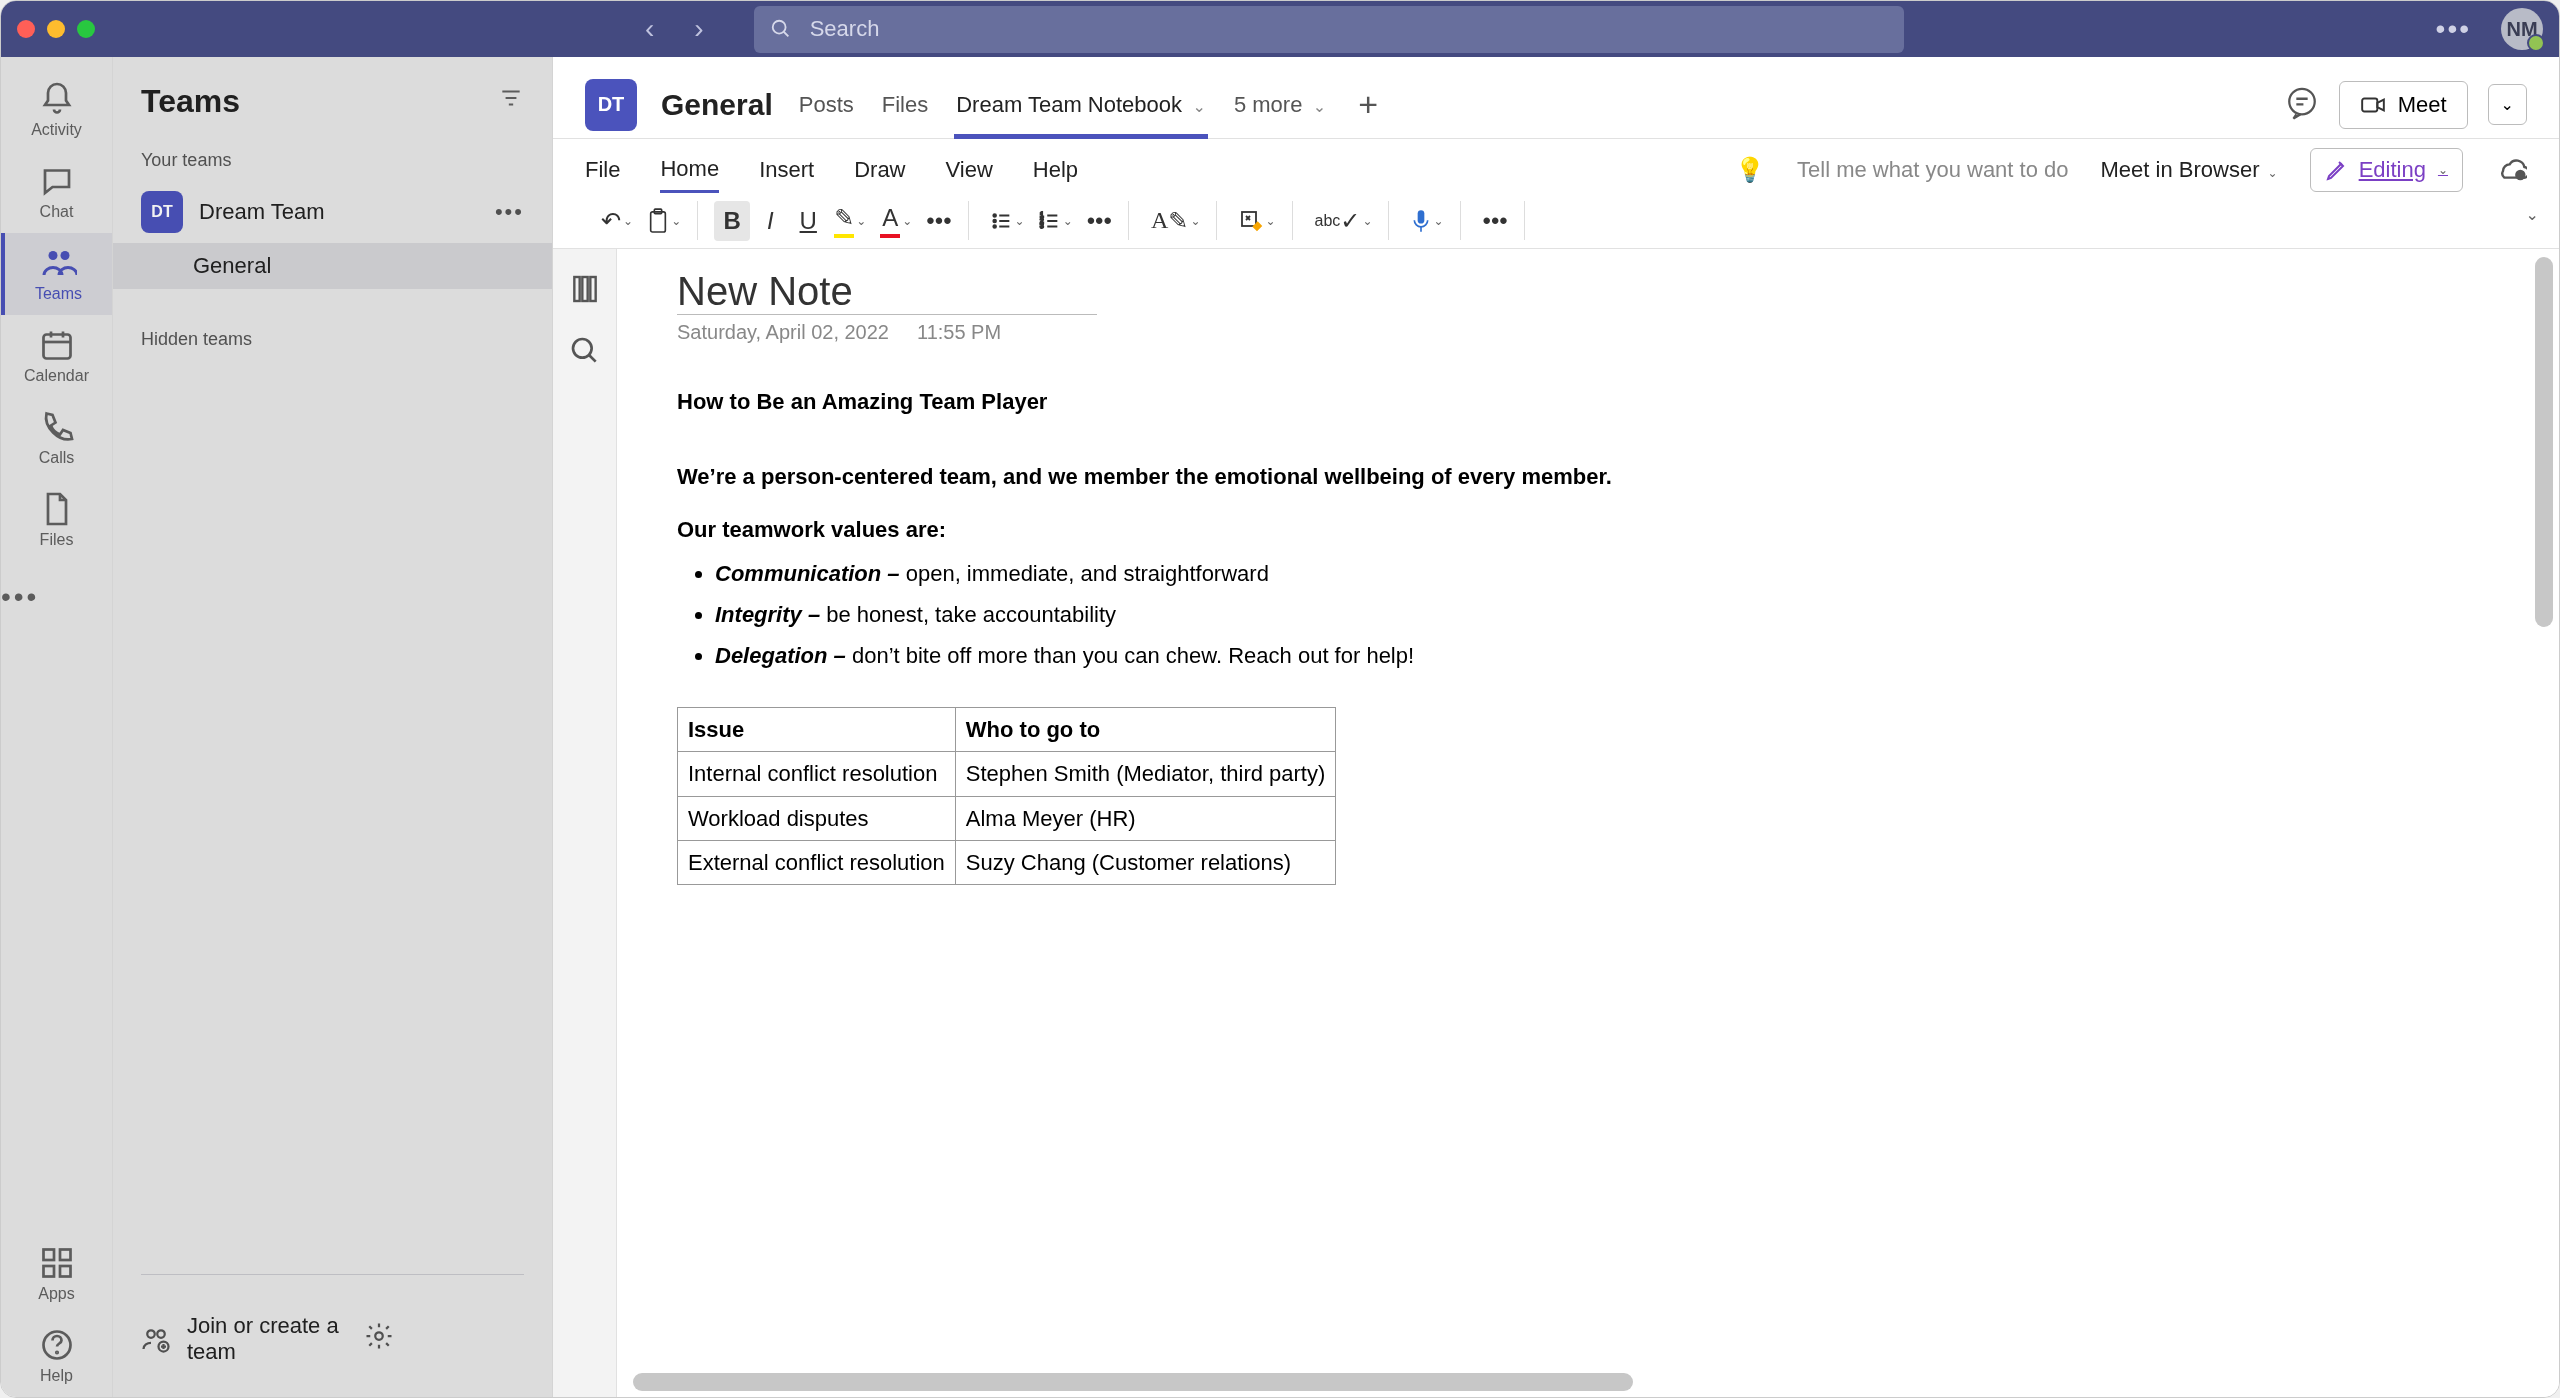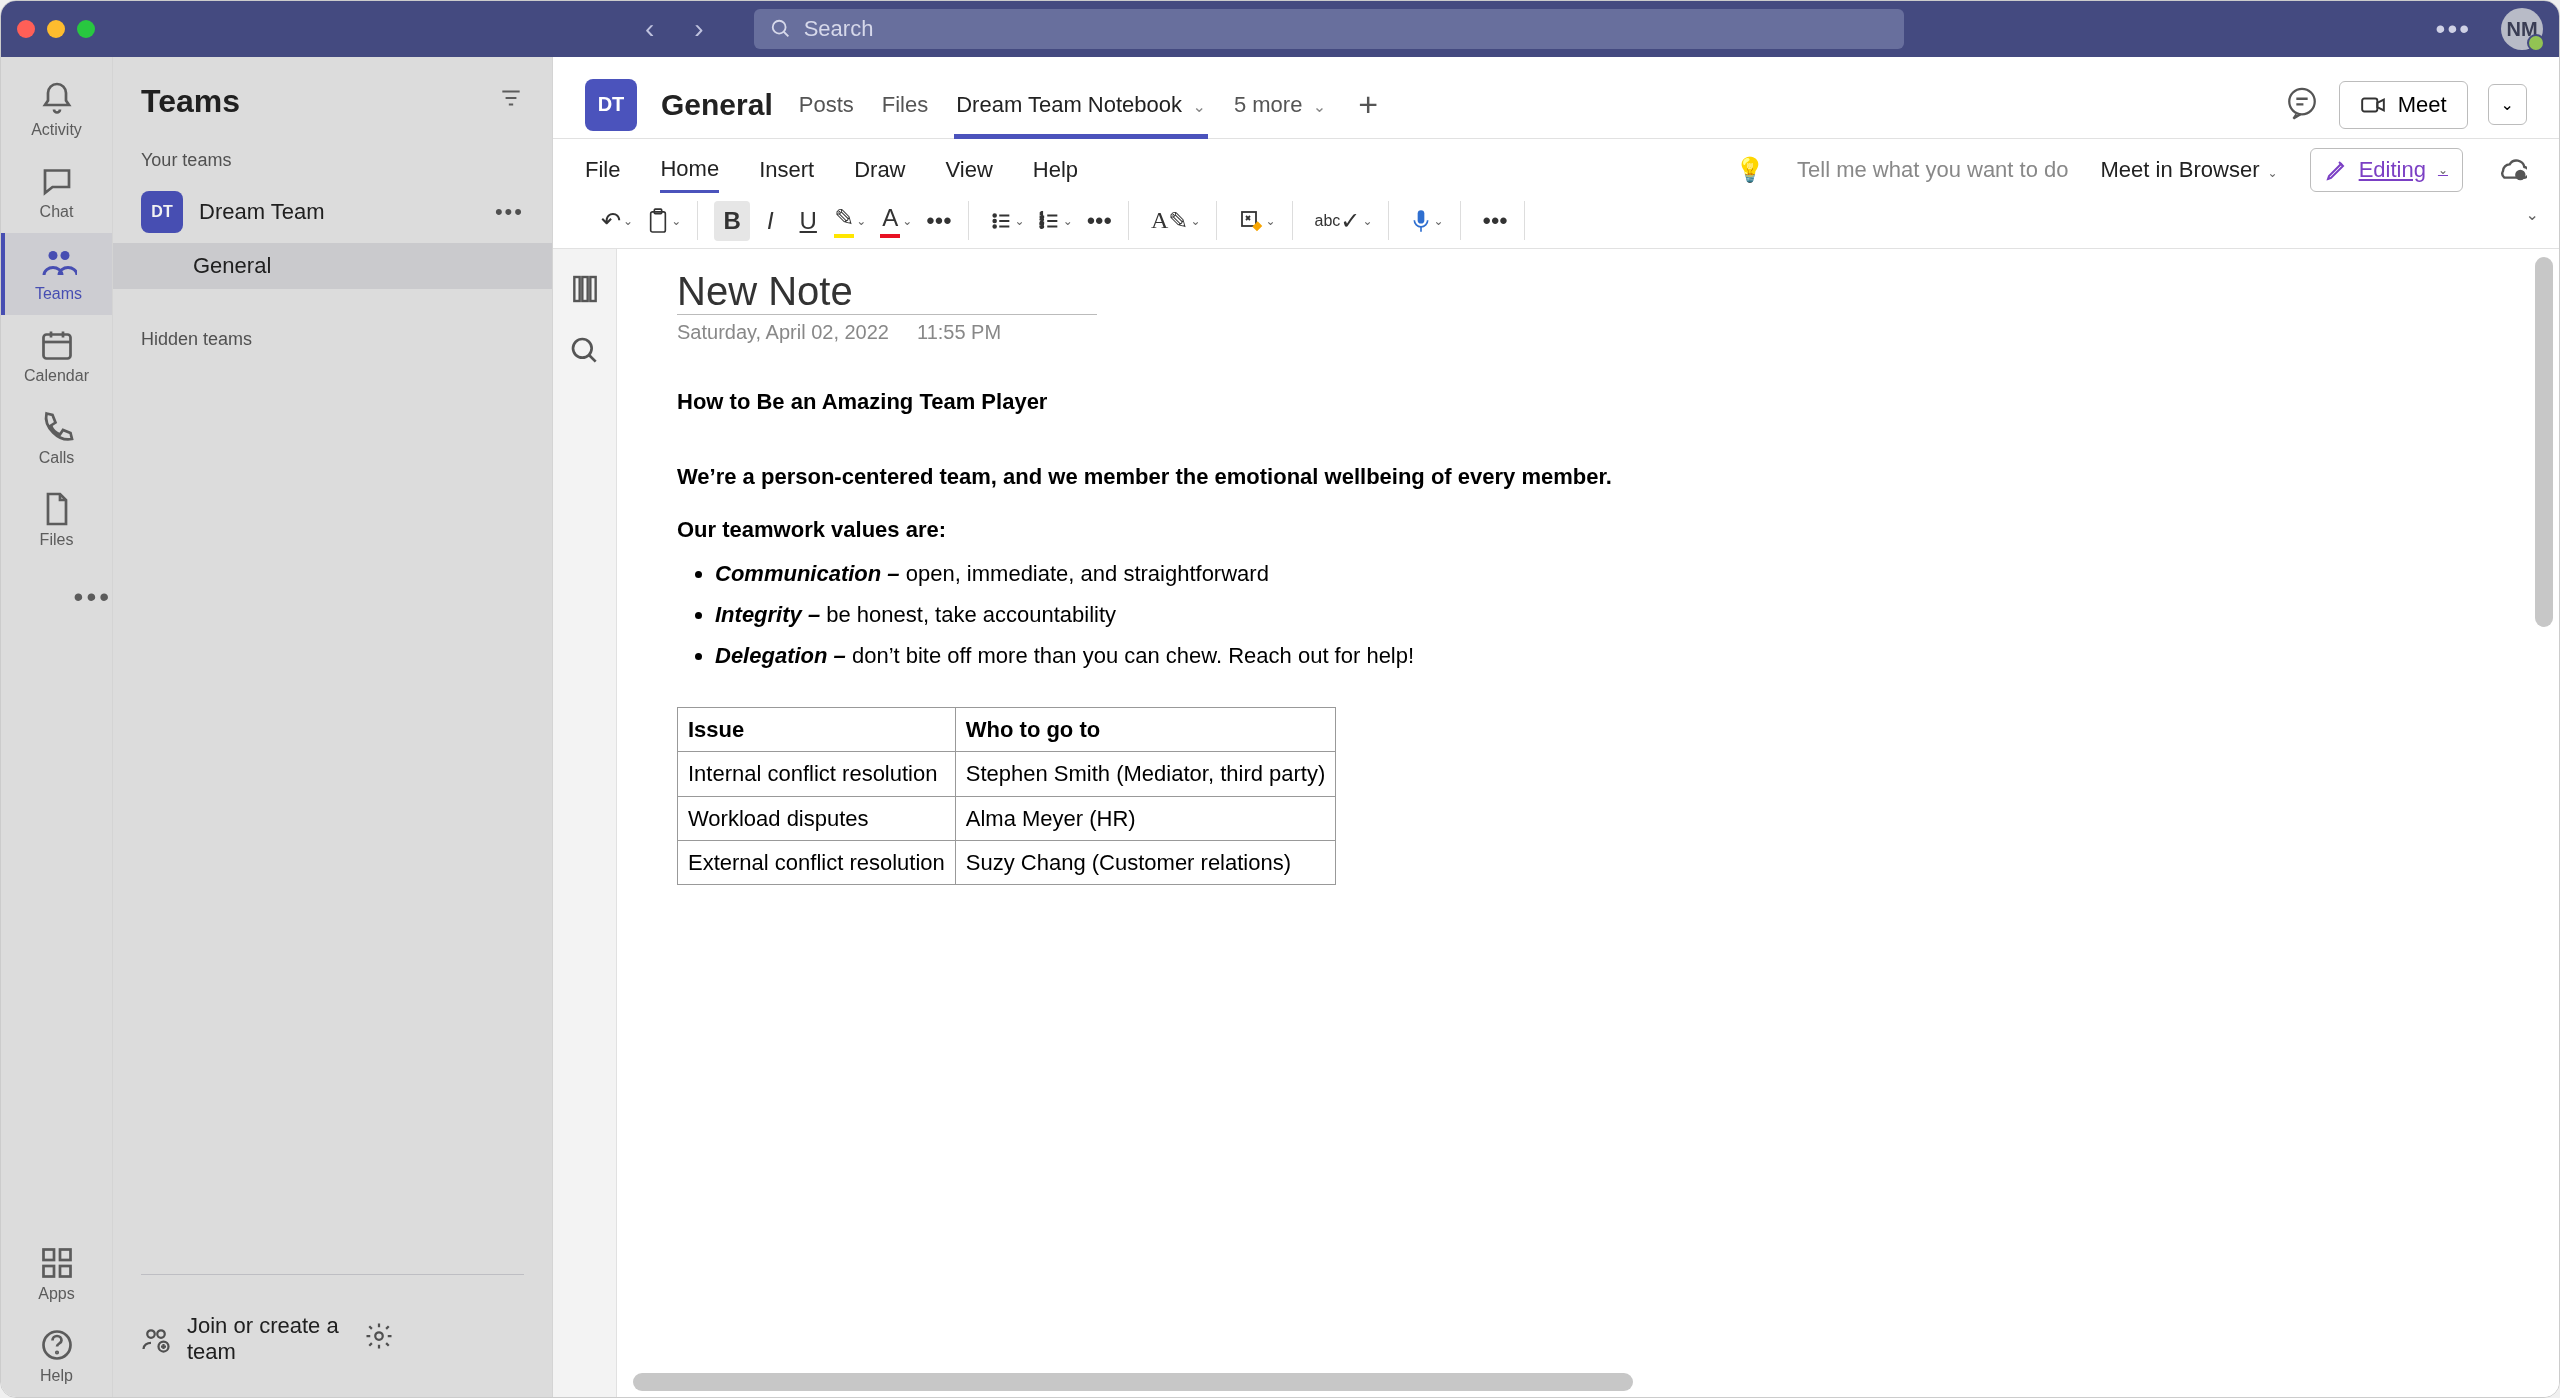--- a/index.html
+++ b/index.html
@@ -6,33 +6,33 @@
   html, body { width: 2560px; height: 1398px; overflow: hidden; background: #f0f0f0; }
   .window { width: 100%; height: 100%; border-radius: 16px; overflow: hidden; background: #fff; position: relative; border: 1px solid #ccc; }
 
   
   .titlebar { height: 56px; background: #444a80; display: flex; align-items: center; padding: 0 16px; gap: 10px; }
   .traffic { display: flex; gap: 12px; margin-right: 20px; }
   .dot { width: 18px; height: 18px; border-radius: 50%; }
   .dot.red { background:#ff5f57; } .dot.yellow{background:#febc2e;} .dot.green{background:#28c840;}
   .nav-arrows { display: flex; gap: 40px; margin-left: 520px; margin-right: 40px; }
   .nav-arrow { color:#bfc2de; font-size: 28px; cursor:pointer; }
-  .searchbar { flex: 0 0 1150px; height: 40px; background:#686f9d; border-radius:6px; display:flex; align-items:center; padding:0 16px; gap:12px; color:#d6d8ea; }
+  .searchbar { flex: 0 0 1150px; height: 47px; background:#686f9d; border-radius:6px; display:flex; align-items:center; padding:0 16px; gap:18px; color:#d6d8ea; }
   .searchbar svg { width:22px; height:22px; }
   .searchbar span { font-size:22px; color:#d6d8ea; }
   .title-right { margin-left:auto; display:flex; align-items:center; gap:30px; }
   .more-dots { color:#cfd1e5; font-size:28px; letter-spacing:2px; }
   .avatar { width:42px; height:42px; border-radius:50%; background:#b8bbc7; color:#3a3d54; display:flex; align-items:center; justify-content:center; font-weight:600; font-size:20px; position:relative; }
   .avatar::after { content:''; position:absolute; bottom:-2px; right:-2px; width:14px; height:14px; background:#92c353; border:2px solid #444a80; border-radius:50%; }
 
   
   .body { display:flex; height: calc(100% - 56px); }
 
   
-  .rail { width: 112px; background:#e8e8e8; border-right:1px solid #d4d4d4; display:flex; flex-direction:column; align-items:flex-end; padding-top:12px; position:relative; }
+  .rail { width: 112px; background:#e8e8e8; border-right:1px solid #d4d4d4; display:flex; flex-direction:column; align-items:flex-start; padding-top:12px; position:relative; }
   .rail-item { width:100%; display:flex; flex-direction:column; align-items:center; gap:4px; padding:12px 0; cursor:pointer; color:#616161; font-size:16px; }
   .rail-item.active { color:#4b53bc; background:#d9d9de; border-left:4px solid #4b53bc; }
   .rail-item svg { width:36px; height:36px; }
   .rail-spacer { flex:1; }
   .rail-more { font-size:28px; color:#616161; letter-spacing:3px; cursor:pointer; padding:20px 0; }
 
   
   .sidebar { width: 440px; background:#e8e8e8; border-right:1px solid #d4d4d4; display:flex; flex-direction:column; padding:14px 0; position:relative; }
   .sb-head { display:flex; align-items:center; justify-content:space-between; padding:12px 28px 20px 28px; }
   .sb-head h1 { font-size:32px; font-weight:700; color:#222; }

